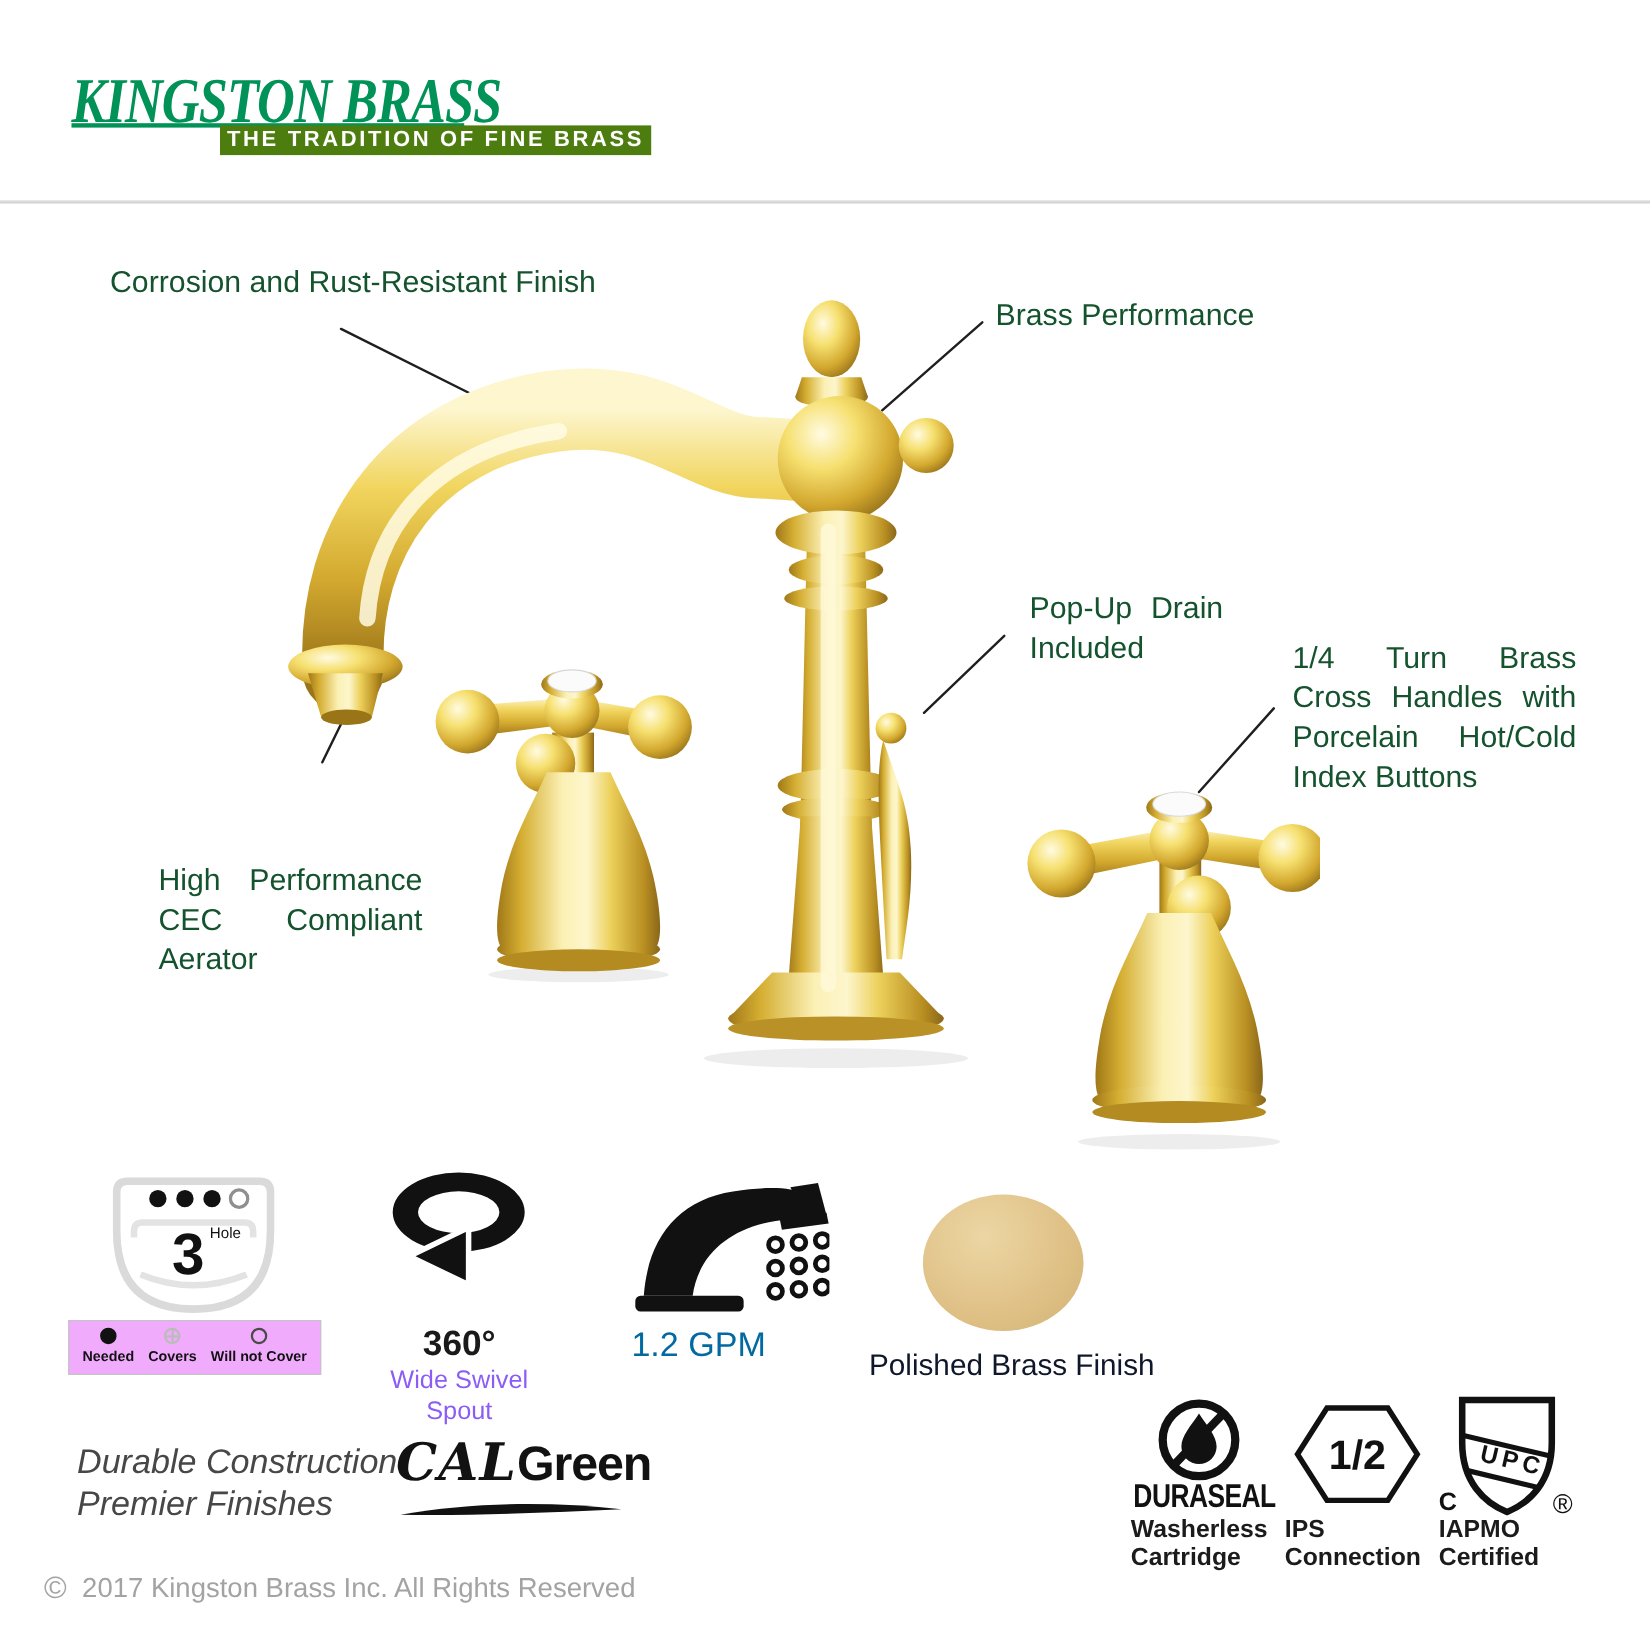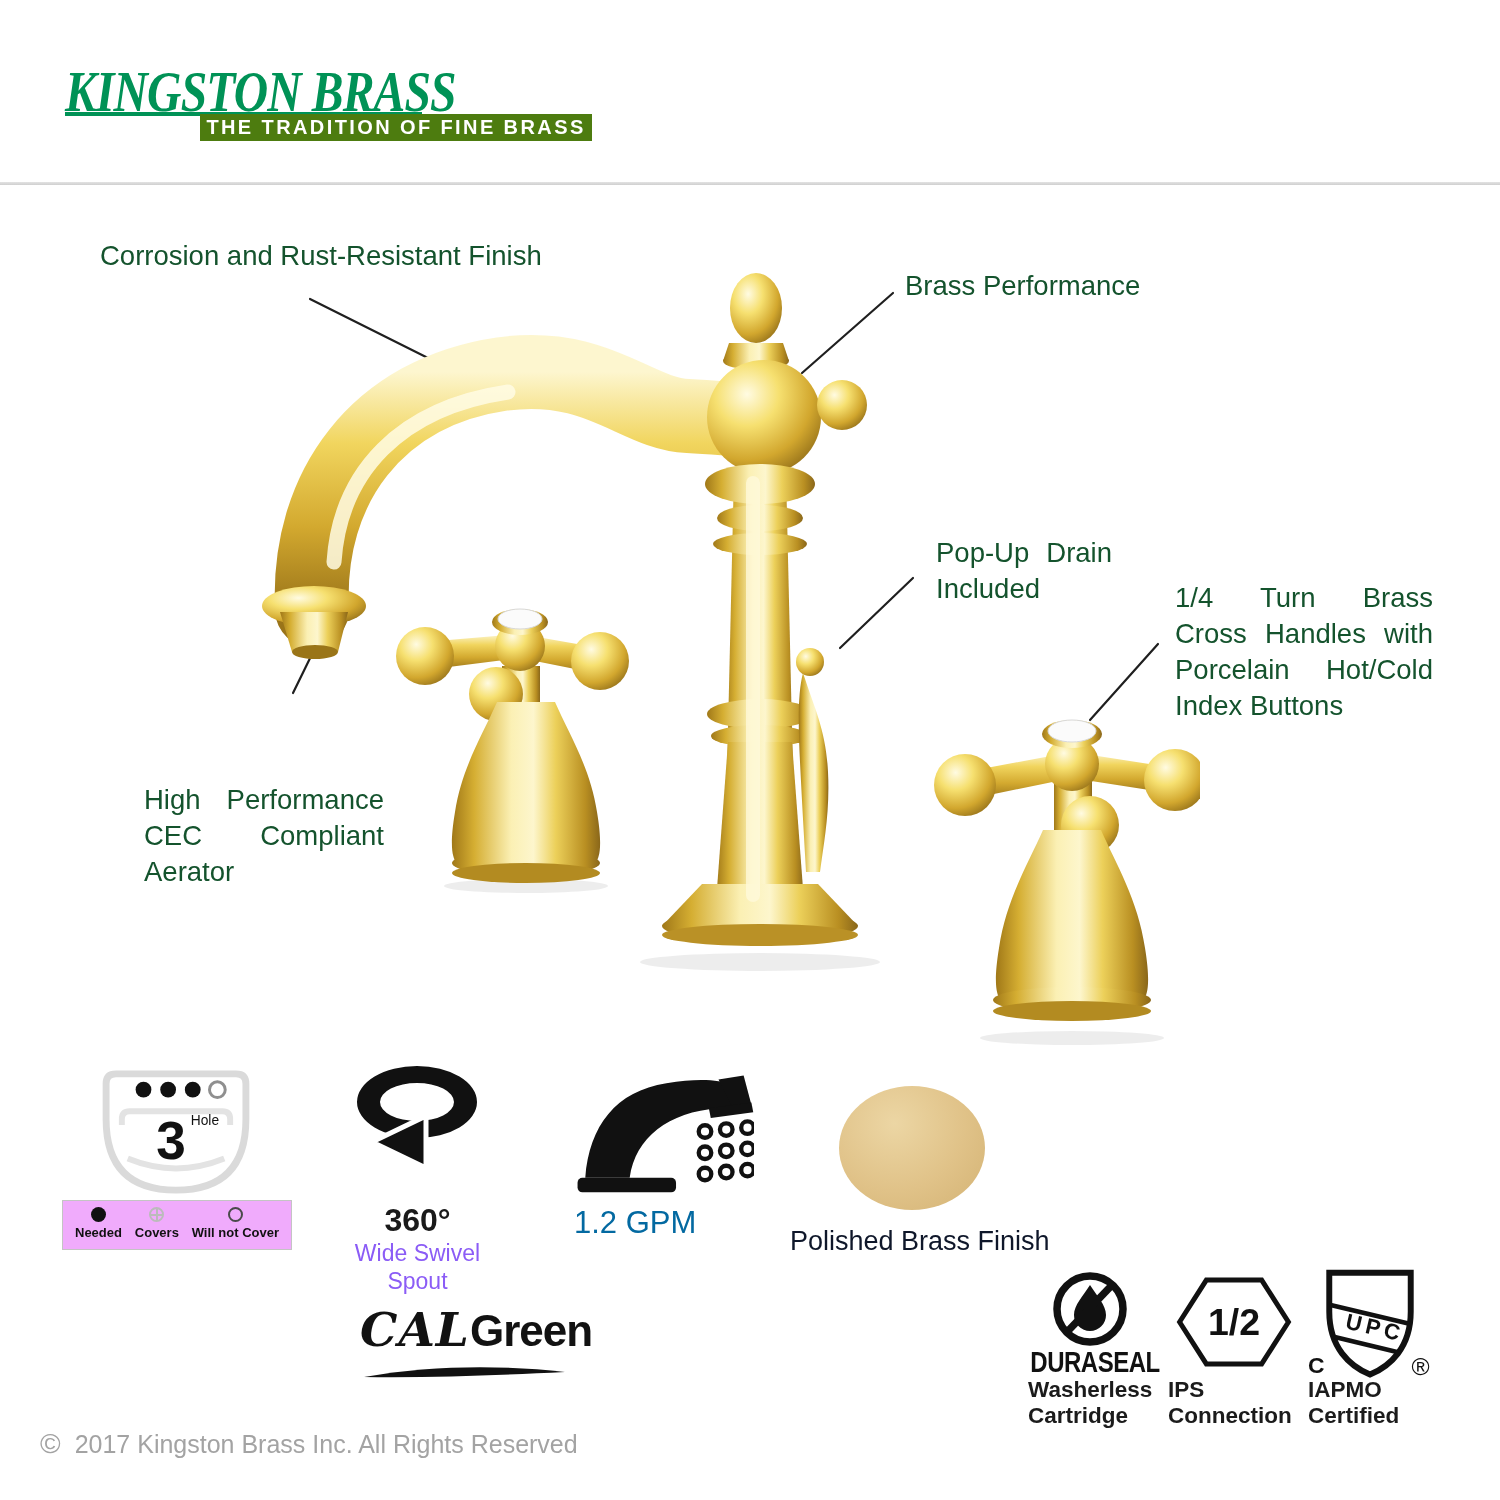--- a/index.html
+++ b/index.html
@@ -255,20 +255,24 @@
       <circle cx="136" cy="116" r="6.5"></circle>
         <circle cx="158" cy="114" r="6.5"></circle>
         <circle cx="180" cy="112" r="6.5"></circle>
     </g>
   </svg>
   <div id="gpm-label">1.2 GPM</div>
 
   <div id="finish-disc"></div>
   <div id="finish-label">Polished Brass Finish</div>
 
+  <div id="durable-block">
+    <div>Durable Construction</div>
+    <div>Premier Finishes</div>
+  </div>
   <div id="calgreen">
     <span id="cal-script">CAL</span><span id="green-bold">Green</span>
     <svg id="cal-swoosh" viewBox="0 0 205 16">
       <path d="M 2 13 C 70 1 140 1 203 8 C 140 11 70 14 2 13 Z" fill="#111"></path>
     </svg>
   </div>
 
   <svg style="position:absolute;left:1052px;top:1271px;" width="76" height="76" viewBox="0 0 76 76">
     <circle cx="38" cy="38" r="33" fill="#fff" stroke="#111" stroke-width="7.5"></circle>
     <path d="M 38 14 C 45 25 54 34 54 44 A 16 16 0 1 1 22 44 C 22 34 31 25 38 14 Z" fill="#111"></path>

